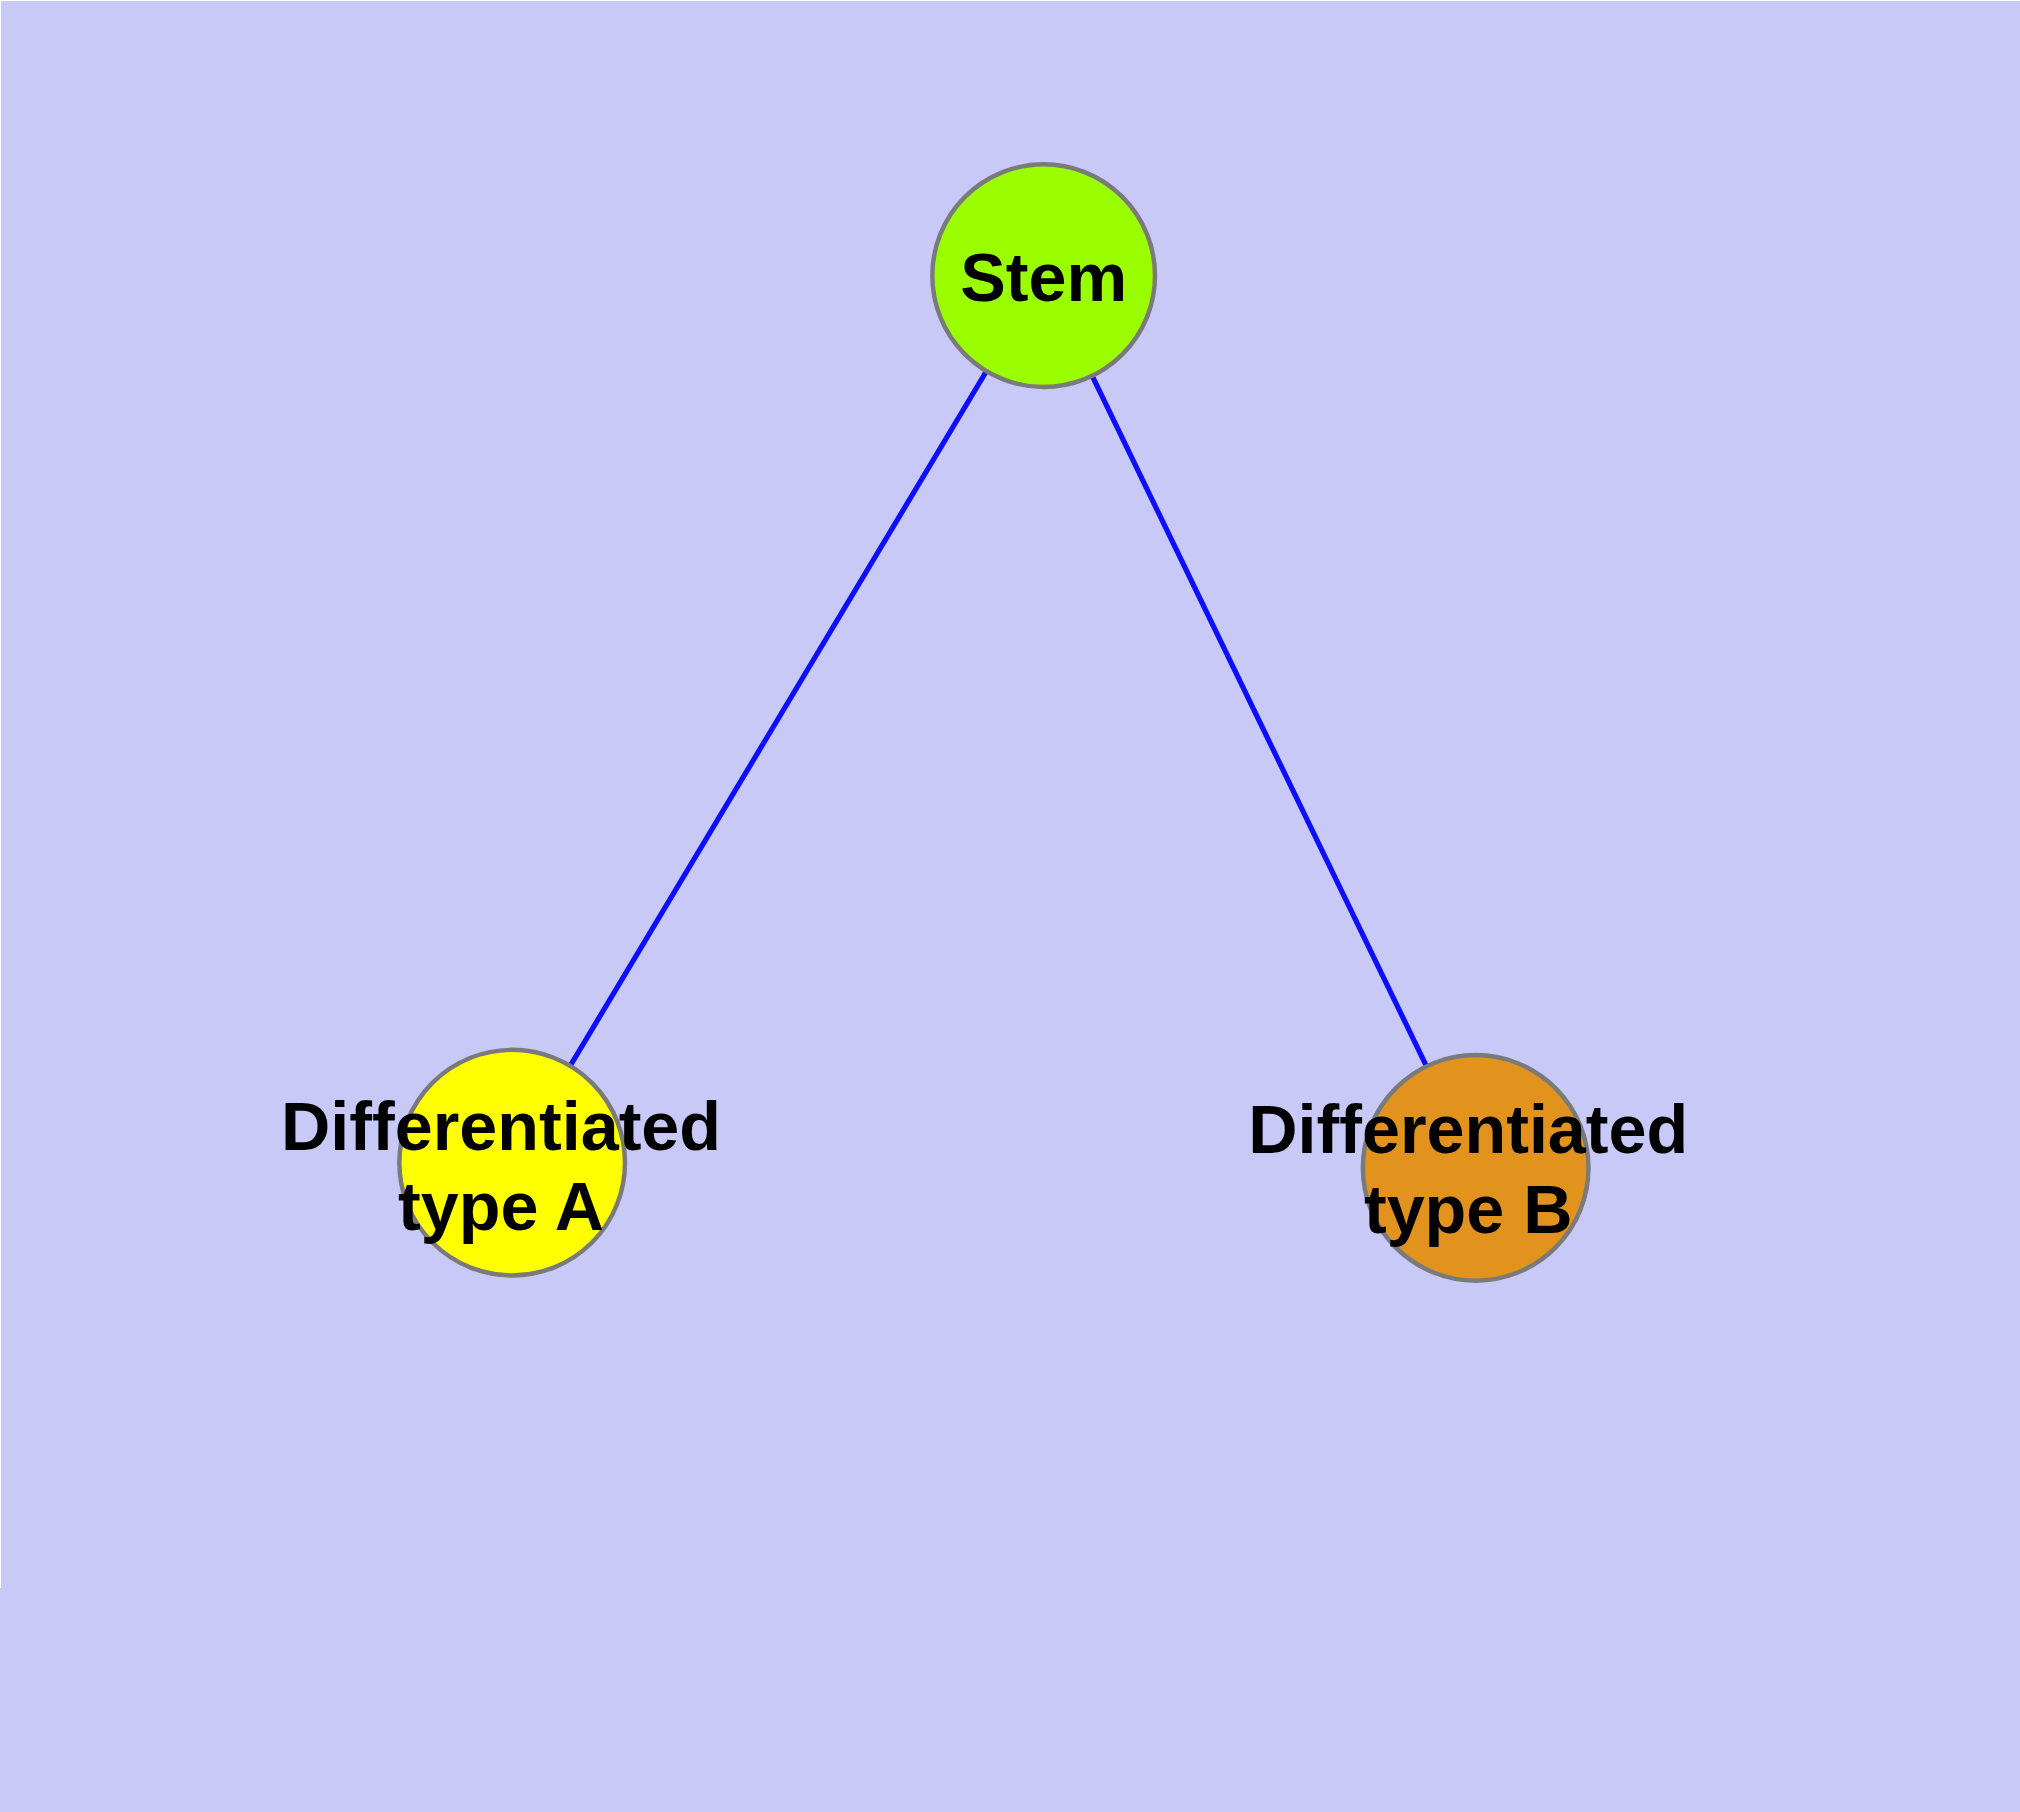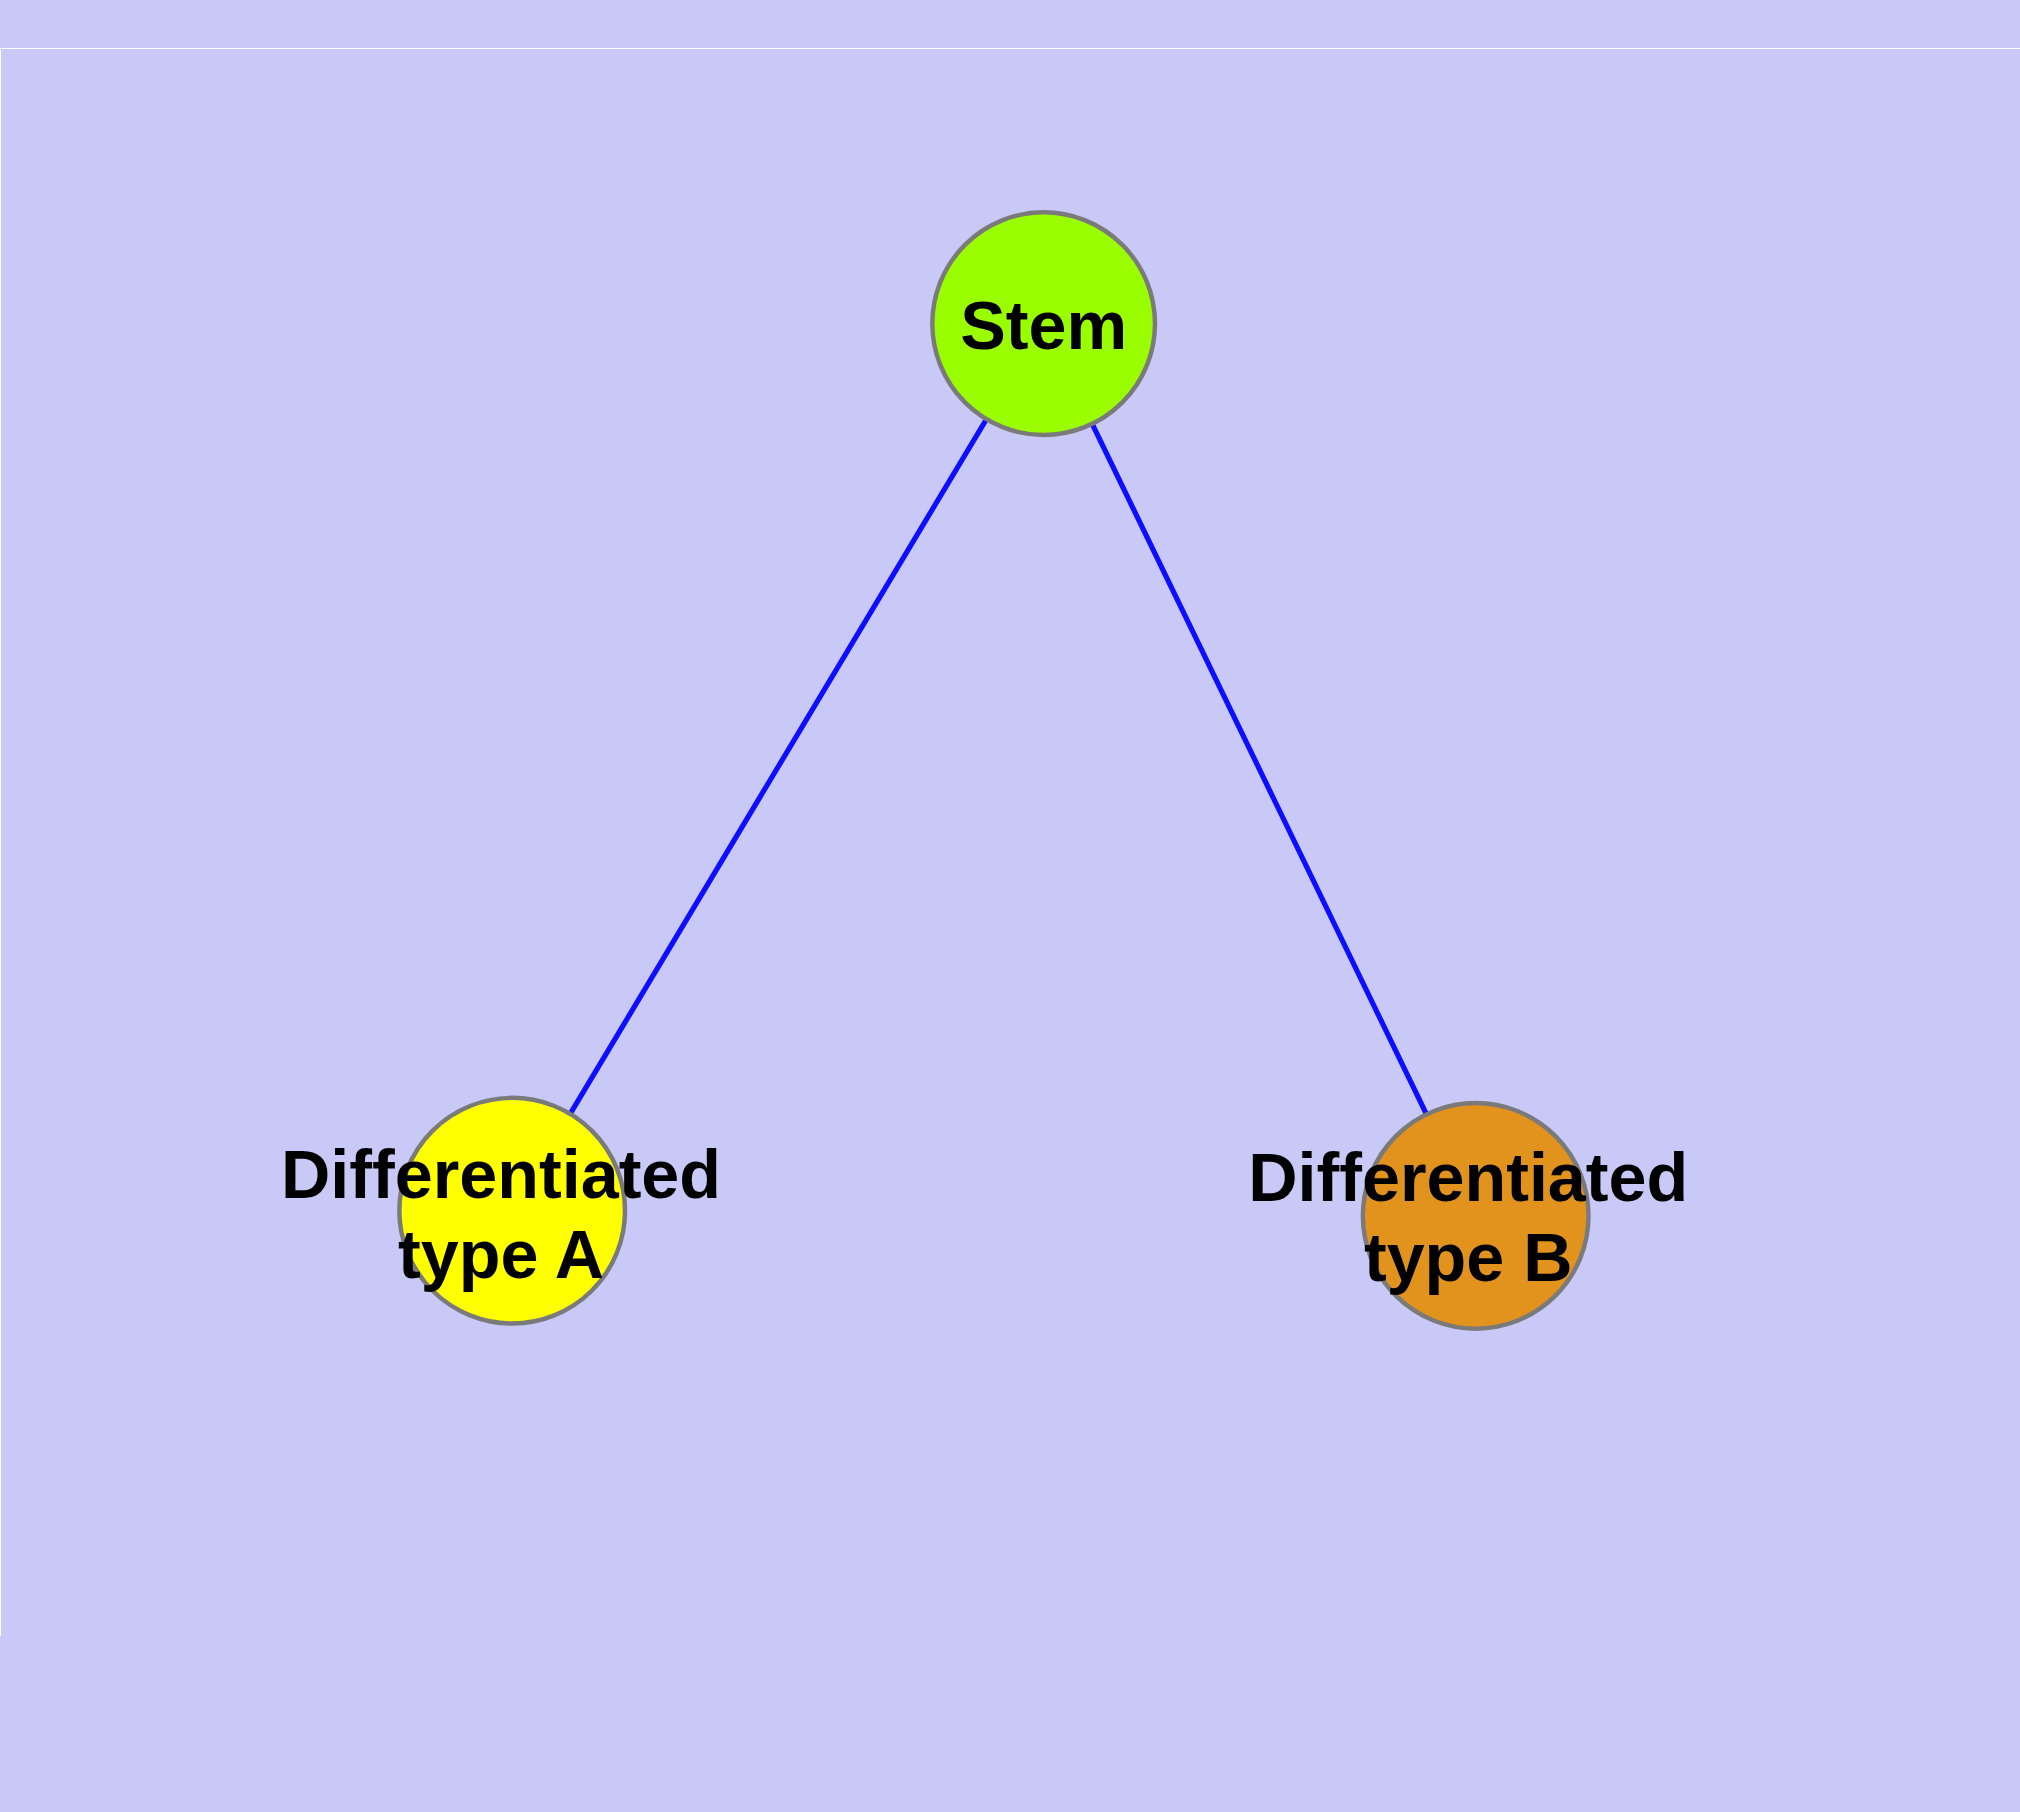--- a/index.html
+++ b/index.html
@@ -8,21 +8,20 @@
     background: #c9c9f7;
   }
   .canvas-wrap {
     width: 2021px;
     height: 1588px;
     position: relative;
     overflow: hidden;
     border-top: 1.7px solid #ffffff;
     border-left: 1.7px solid #ffffff;
     box-sizing: border-box;
-    margin-top: 48px;
   }
   svg {
     display: block;
     width: 100%;
     height: 100%;
   }
   .node-label {
     font-family: "Liberation Sans", "DejaVu Sans", sans-serif;
     font-weight: bold;
     font-size: 92px;

